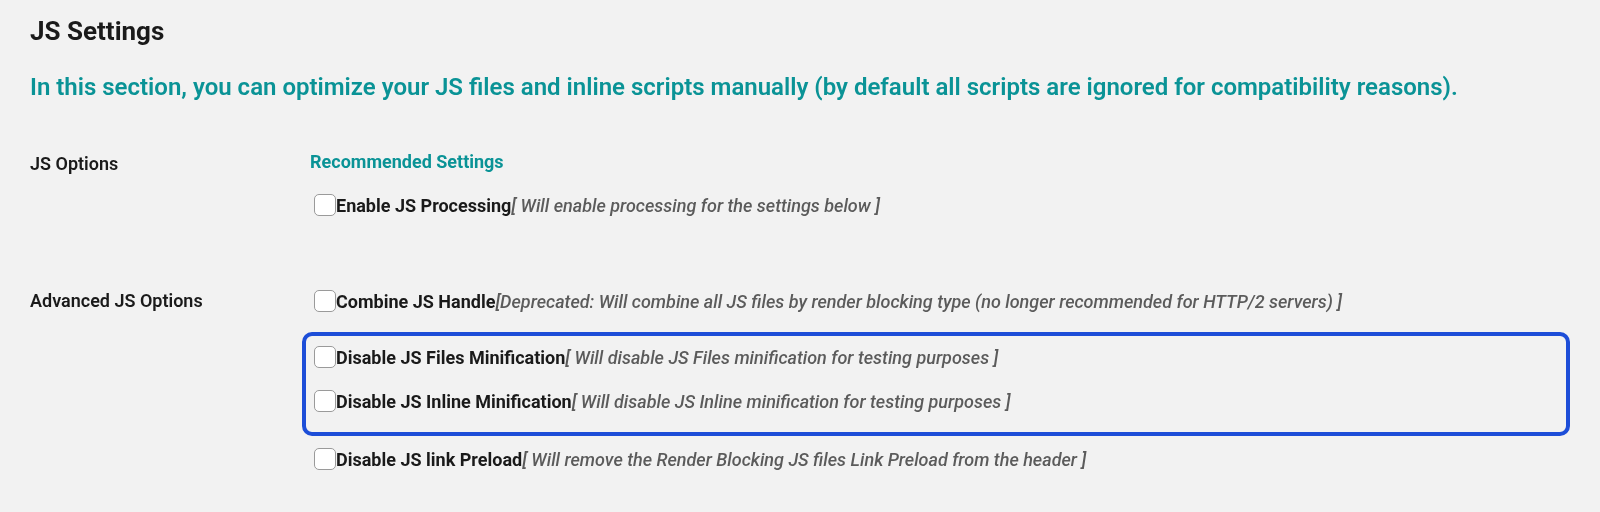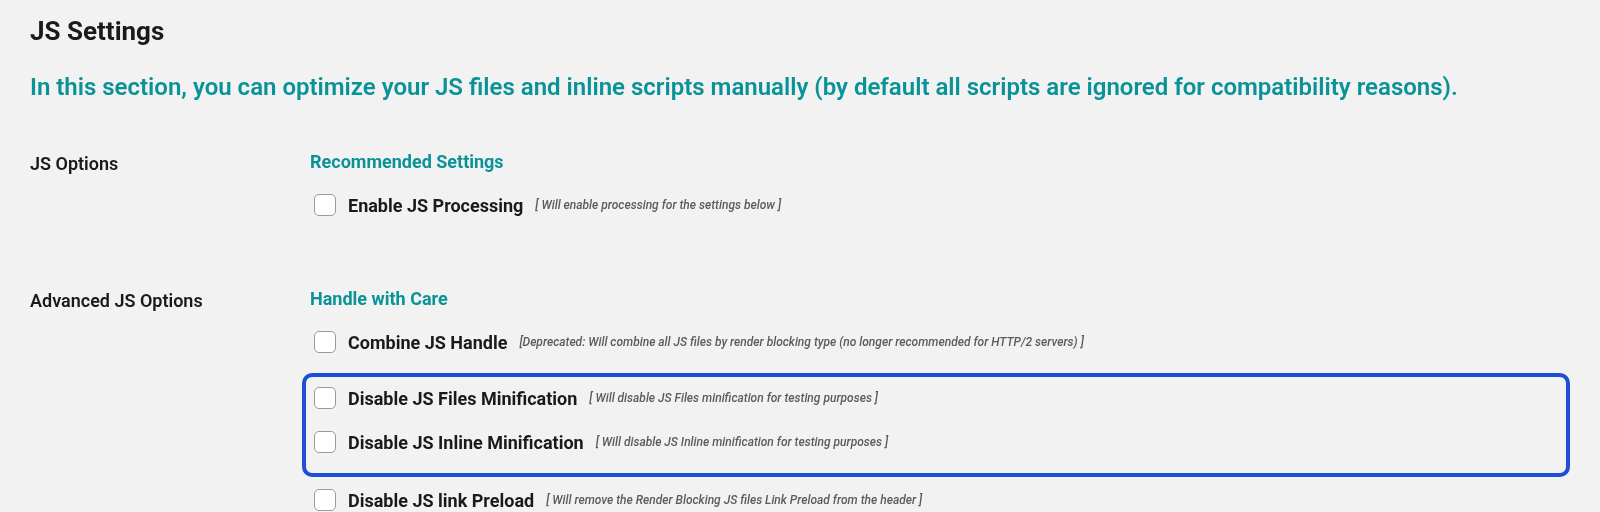--- a/index.html
+++ b/index.html
@@ -39,41 +39,40 @@
     }
     .section-subtitle {
       font-size: 18px;
       font-weight: 700;
       color: #0a9396;
       margin-bottom: 20px;
     }
     .option-row {
       display: flex;
       align-items: center;
-      gap: 12px;
       margin-bottom: 18px;
       padding: 2px 4px;
     }
     .checkbox {
       width: 22px;
       height: 22px;
       border: 1.5px solid #9a9a9a;
       border-radius: 5px;
       background: #fff;
       cursor: pointer;
       flex-shrink: 0;
     }
     .option-label {
       font-size: 18px;
       font-weight: 700;
       color: #1a1a1a;
       white-space: nowrap;
     }
     .option-hint {
-      font-size: 12px;
+      font-size: 18px;
       font-style: italic;
       color: #5b5b5b;
       font-weight: 500;
     }
     .highlight-box {
       border: 4px solid #1d4ed8;
       border-radius: 10px;
       padding: 8px 4px 0px 4px;
       margin-left: -8px;
       margin-bottom: 10px;
@@ -96,21 +95,20 @@
       <div class="checkbox"></div>
       <span class="option-label">Enable JS Processing</span>
       <span class="option-hint">[ Will enable processing for the settings below ]</span>
     </div>
   </div>
 </div>
 
 <div class="settings-section">
   <div class="section-label">Advanced JS Options</div>
   <div class="section-content">
-    <div class="section-subtitle">Handle with Care</div>
 
     <div class="option-row">
       <div class="checkbox"></div>
       <span class="option-label">Combine JS Handle</span>
       <span class="option-hint">[Deprecated: Will combine all JS files by render blocking type (no longer recommended for HTTP/2 servers) ]</span>
     </div>
 
     <div class="highlight-box">
       <div class="option-row">
         <div class="checkbox"></div>

